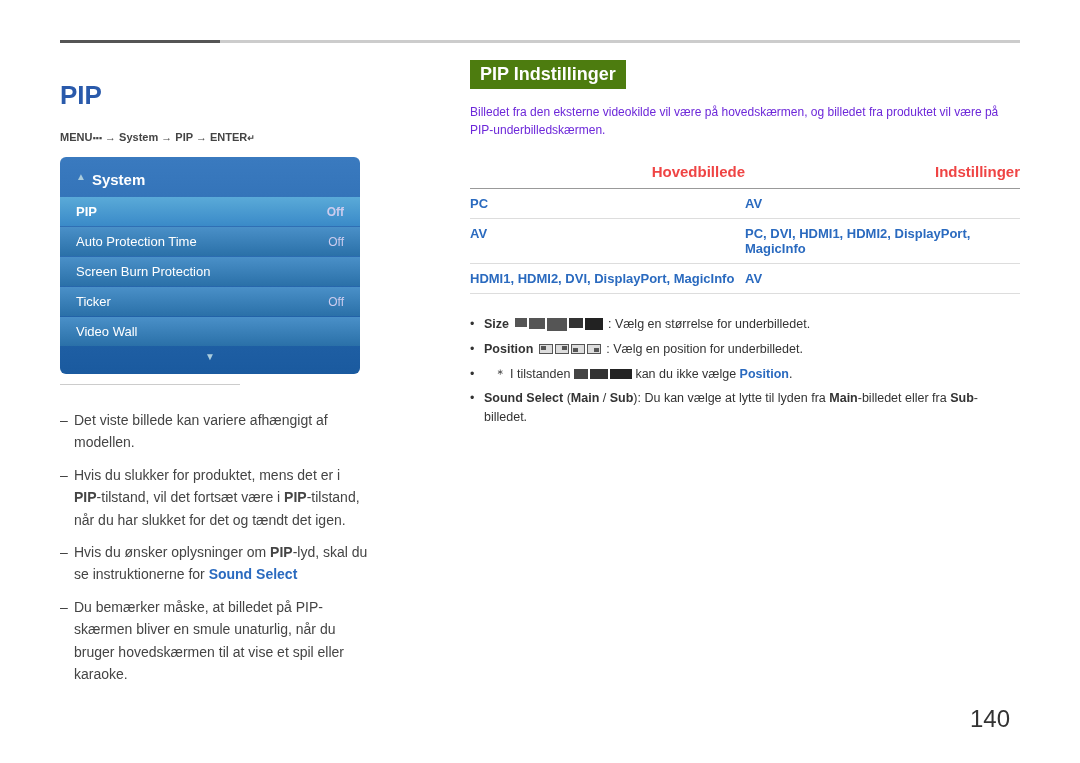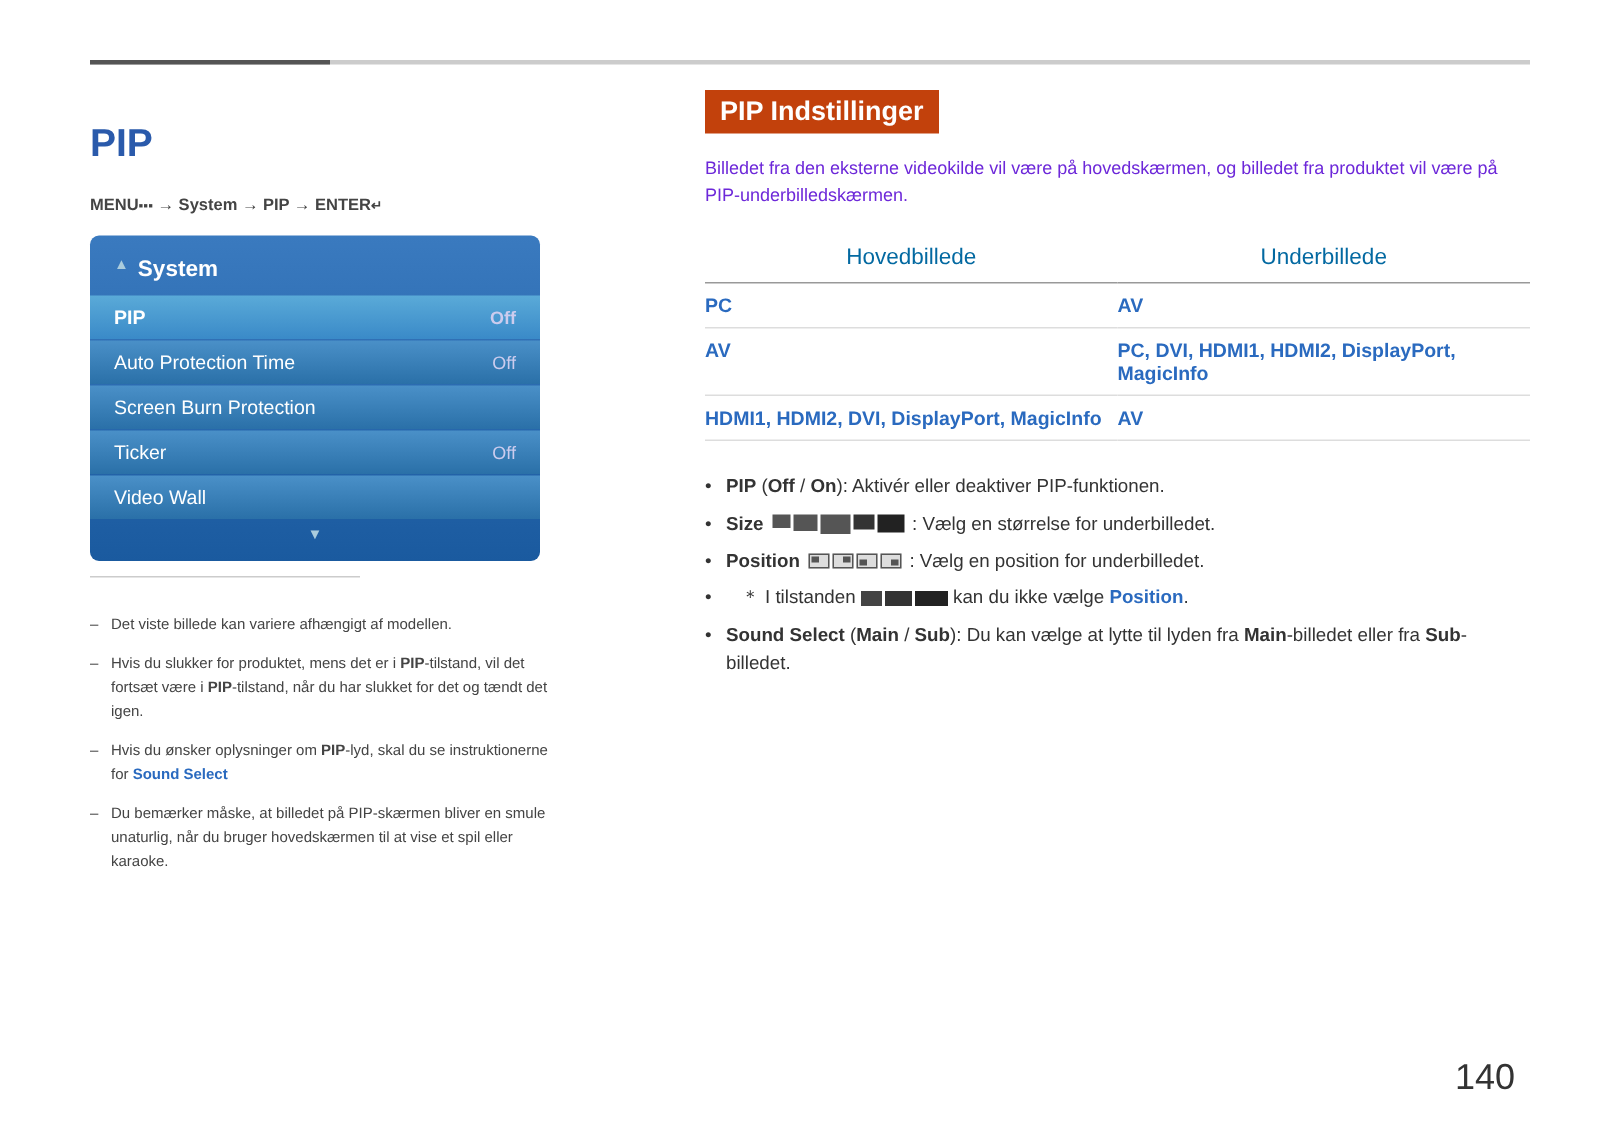--- a/index.html
+++ b/index.html
@@ -109,21 +109,21 @@
     .menu-arrow-down {
       text-align: center;
       color: #acd;
       font-size: 10px;
       padding: 4px 0;
     }
 
     
     .notes {
       margin-top: 24px;
-      font-size: 10px;
+      font-size: 14px;
       color: #444;
       line-height: 1.6;
       width: 310px;
     }
     .notes .note-item {
       margin-bottom: 10px;
       padding-left: 14px;
       position: relative;
     }
     .notes .note-item::before {
@@ -152,46 +152,46 @@
       position: absolute;
       top: 60px;
       left: 470px;
       right: 60px;
     }
 
     .pip-settings-title {
       font-size: 18px;
       font-weight: bold;
       color: #fff;
-      background: #c2410c;
+      background: #4d7c0f;
       padding: 4px 10px;
       display: inline-block;
       margin-bottom: 14px;
     }
 
     .pip-desc {
       font-size: 12px;
       color: #6d28d9;
       margin-bottom: 18px;
       line-height: 1.5;
     }
 
     
     .pip-table {
       width: 100%;
       border-collapse: collapse;
       margin-bottom: 18px;
     }
     .pip-table th {
       font-size: 15px;
-      font-weight: normal;
-      color: #0369a1;
+      font-weight: bold;
+      color: #ef4444;
       padding: 6px 0 8px 0;
       border-bottom: 1px solid #999;
-      text-align: center;
+      text-align: right;
     }
     .pip-table td {
       padding: 7px 0;
       font-size: 13px;
       border-bottom: 1px solid #ddd;
       vertical-align: top;
     }
     .pip-table td.col-main {
       width: 50%;
       color: #2a6abf;
@@ -340,44 +340,41 @@
 
   <div class="pip-settings-title">PIP Indstillinger</div>
 
   <div class="pip-desc">Billedet fra den eksterne videokilde vil være på hovedskærmen, og billedet fra produktet vil være på PIP-underbilledskærmen.</div>
 
   
   <table class="pip-table">
     <thead>
       <tr>
         <th>Hovedbillede</th>
-        <th>Underbillede</th>
+        <th>Indstillinger</th>
       </tr>
     </thead>
     <tbody>
       <tr>
         <td class="col-main">PC</td>
         <td class="col-sub">AV</td>
       </tr>
       <tr>
         <td class="col-main">AV</td>
         <td class="col-sub">PC, DVI, HDMI1, HDMI2, DisplayPort, MagicInfo</td>
       </tr>
       <tr>
         <td class="col-main">HDMI1, HDMI2, DVI, DisplayPort, MagicInfo</td>
         <td class="col-sub">AV</td>
       </tr>
     </tbody>
   </table>
 
   
   <ul class="pip-bullets">
-    <li>
-      <b>PIP</b> (<b>Off</b> / <b>On</b>): Aktivér eller deaktiver PIP-funktionen.
-    </li>
     <li>
       <b>Size</b>
       <span class="size-icons">
         <span class="size-icon" style="width:12px;height:9px;"></span>
         <span class="size-icon" style="width:16px;height:11px;"></span>
         <span class="size-icon" style="width:20px;height:13px;"></span>
         <span class="size-icon" style="width:14px;height:10px;background:#333;"></span>
         <span class="size-icon" style="width:18px;height:12px;background:#222;"></span>
       </span>
       : Vælg en størrelse for underbilledet.

